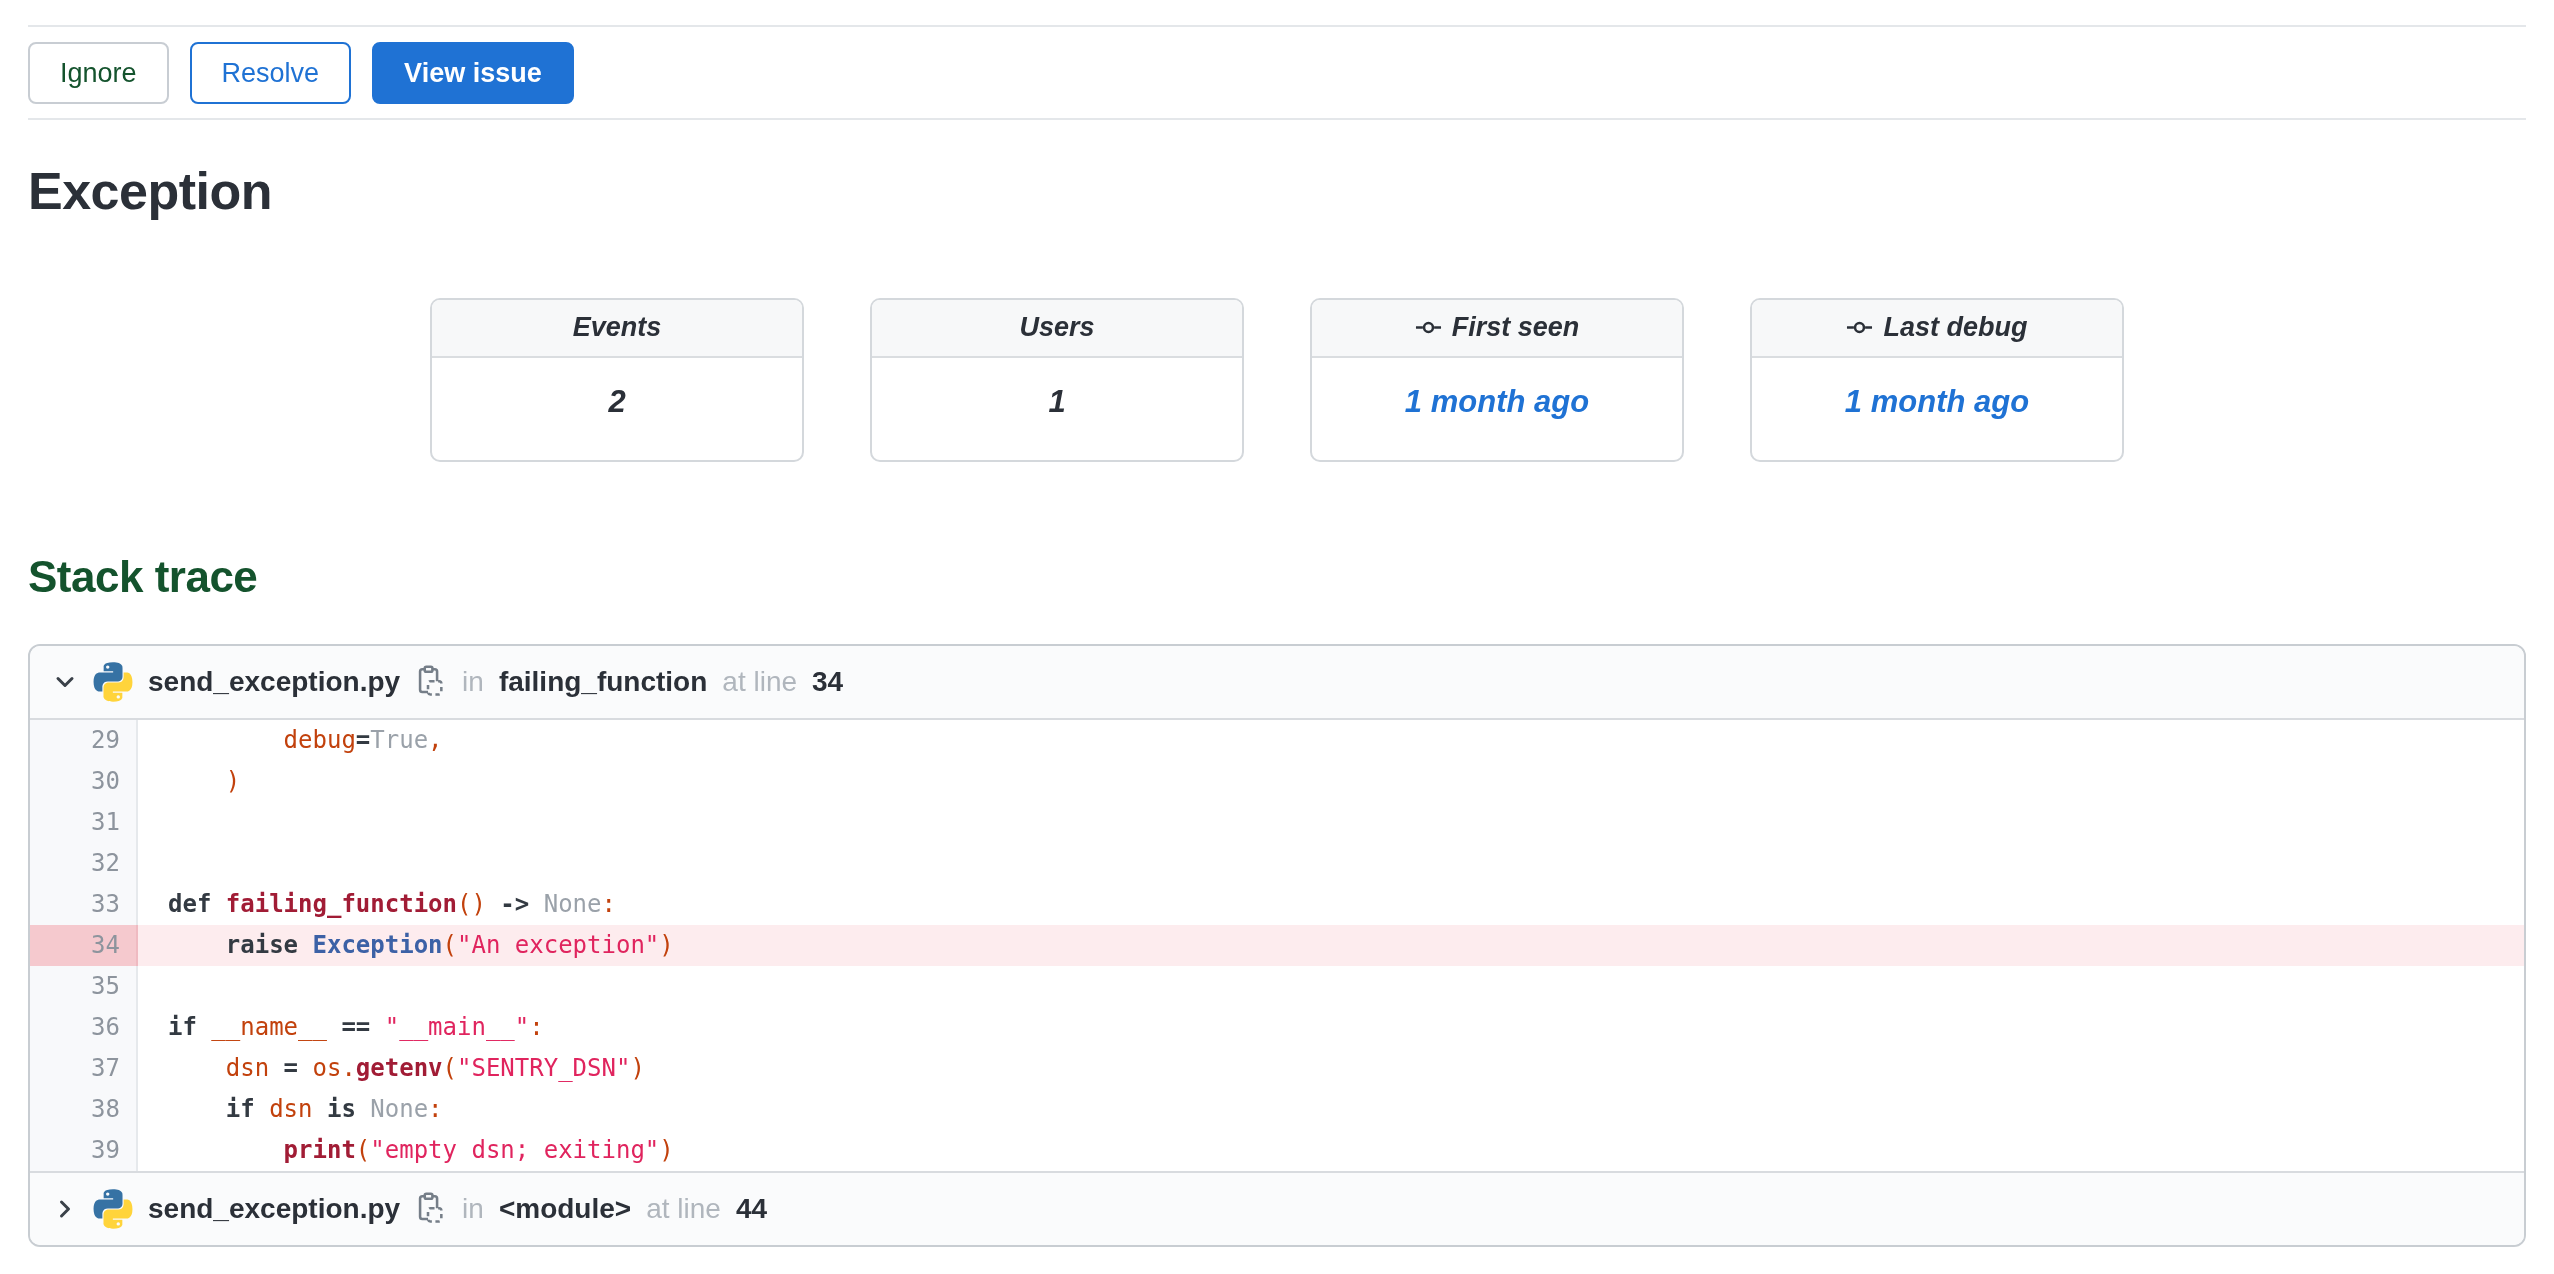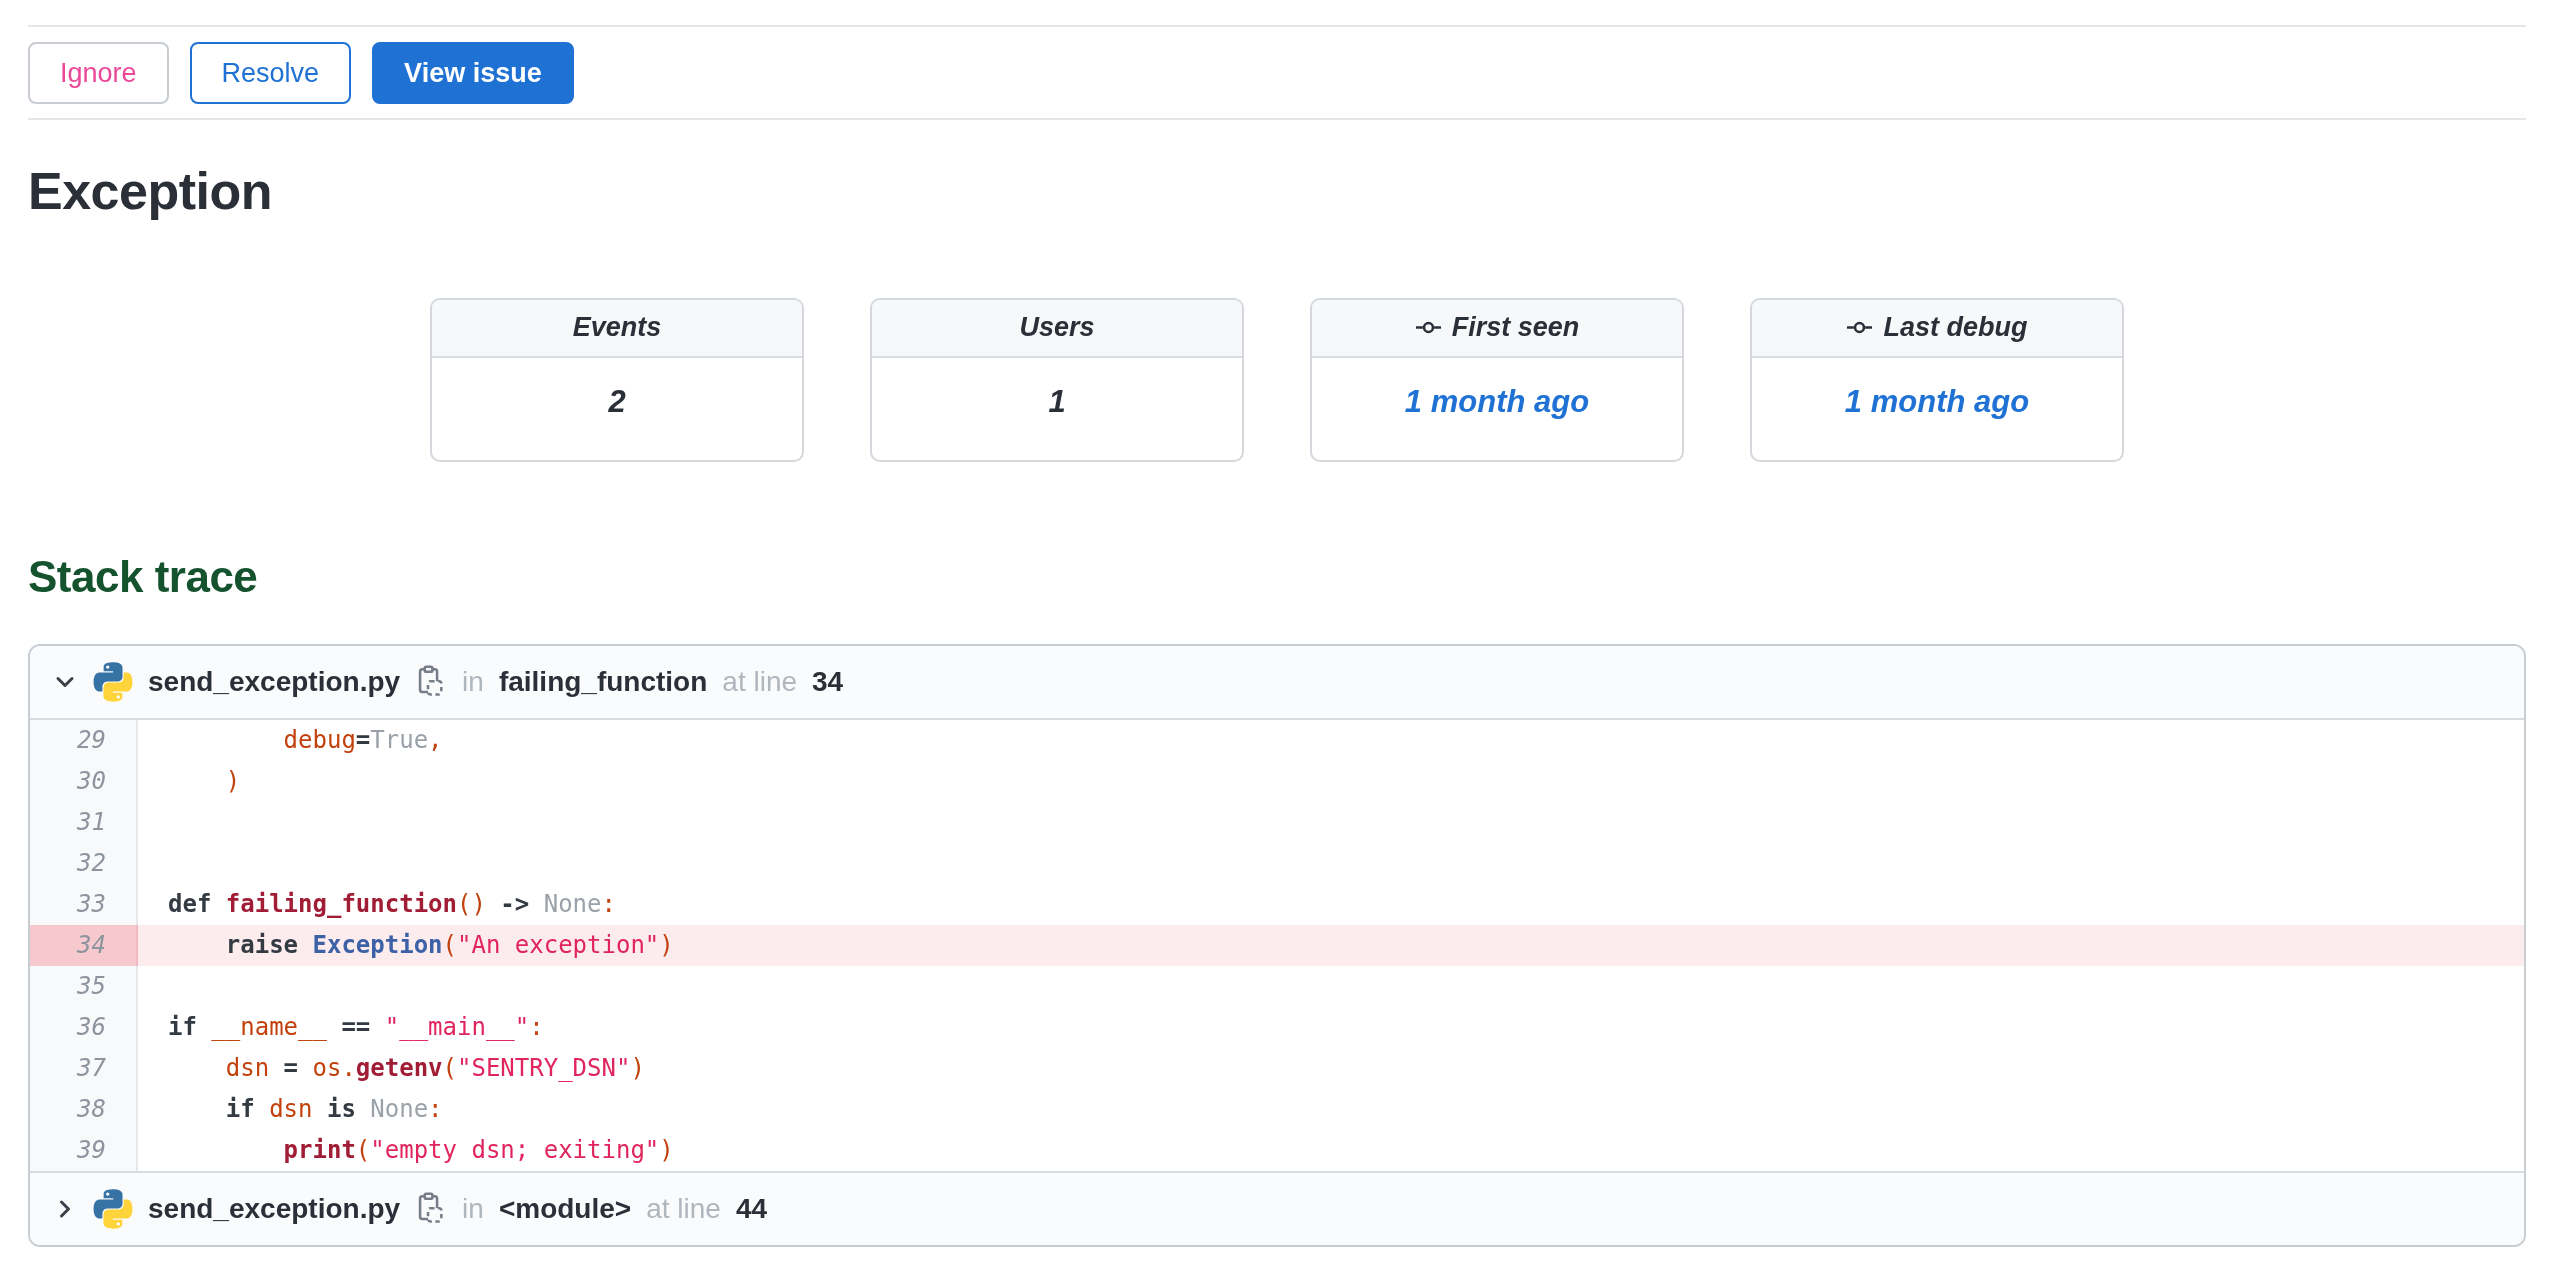--- a/index.html
+++ b/index.html
@@ -20,21 +20,21 @@
     border-bottom: 2px solid #e4e7ea;
     height: 95px;
     display: flex; align-items: center; justify-content: space-between;
   }
   .report-meta { font-size: 27px; color: #2f3640; }
   .report-meta .who { font-weight: 700; color: #2b3038; }
   .actions { display: flex; gap: 21px; }
   .btn {
     font-family: inherit; font-size: 27px; font-weight: 500;
     height: 62px; padding: 0 30px; border-radius: 8px;
-    background: #ffffff; border: 2px solid #c8cdd3; color: #ec4899;
+    background: #ffffff; border: 2px solid #c8cdd3; color: #14532d;
     cursor: pointer; line-height: 58px;
   }
   .btn-outline { border-color: #1f72d4; color: #1f72d4; }
   .btn-primary { background: #1f72d4; border-color: #1f72d4; color: #ffffff; font-weight: 600; }
 
   
   h1.page-title {
     margin: 42px 0 0; font-size: 52px; font-weight: 700;
     color: #2b3038; letter-spacing: -0.5px; line-height: 1.15;
   }
@@ -77,21 +77,21 @@
   .hgray { color: #b0b6bd; }
   .hfunc { font-weight: 700; color: #2b3038; }
   .hline { font-weight: 700; color: #2b3038; }
 
   
   .code-block { font-family: "DejaVu Sans Mono", monospace; font-size: 24px; }
   .code-row { display: flex; height: 41px; line-height: 41px; background: #ffffff; }
   .gutter {
     flex: 0 0 108px; width: 108px;
     background: #f8f9fb; border-right: 2px solid #e6e9ec;
-    color: #8d949d; text-align: right; padding-right: 30px; font-size: 24px; font-style: italic;
+    color: #8d949d; text-align: right; padding-right: 16px; font-size: 24px;
   }
   .codecell { flex: 1; white-space: pre; padding-left: 30px; }
   .code-row.hl .codecell { background: #fdecee; }
   .code-row.hl .gutter { background: #f5c9ce; border-right-color: #efbac1; }
 
   .tok-p   { color: #c2410c; }
   .tok-k   { color: #333a42; font-weight: 700; }
   .tok-fn  { color: #a11c35; font-weight: 700; }
   .tok-cls { color: #3c61a6; font-weight: 700; }
   .tok-str { color: #e0245e; }

